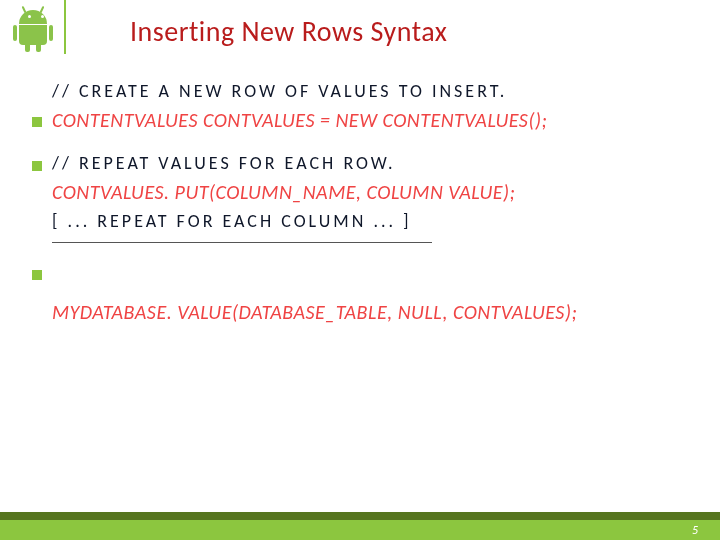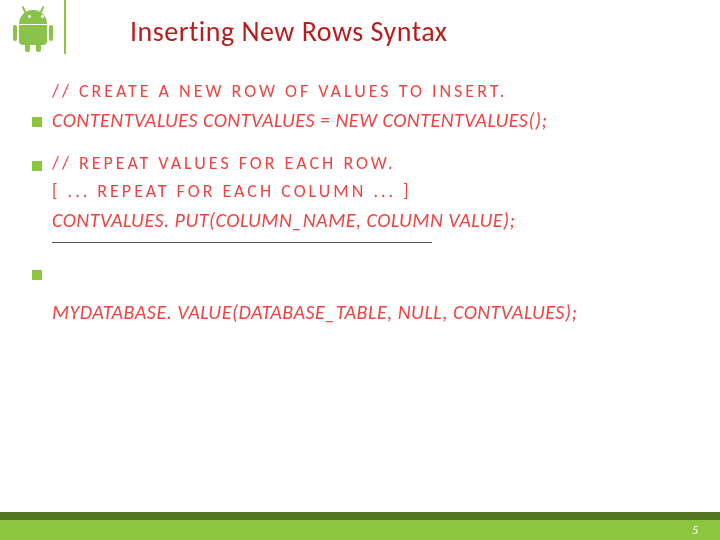--- a/index.html
+++ b/index.html
@@ -16,21 +16,21 @@
   .bugdroid .arm{position:absolute;top:15px;width:4px;height:16px;background:#8bc34a;border-radius:2px}
   .bugdroid .arm.l{left:-3px}.bugdroid .arm.r{left:33px}
   .bugdroid .leg{position:absolute;top:34px;width:5px;height:8px;background:#8bc34a;border-radius:0 0 2px 2px}
   .bugdroid .leg.l{left:9px}.bugdroid .leg.r{left:20px}
   .vline{position:absolute;top:0;left:64px;width:2px;height:54px;background:#8cc63f}
   .title{position:absolute;top:14px;left:130px;font-size:28px;font-weight:400;color:#b91c1c;letter-spacing:0.5px}
   .content{position:absolute;top:80px;left:32px;right:20px}
   .bullet-row{display:flex;align-items:flex-start;margin-bottom:6px}
   .sq{width:10px;height:10px;background:#8cc63f;margin-top:9px;margin-right:10px;flex-shrink:0}
   .nosq{width:10px;height:10px;margin-top:9px;margin-right:10px;flex-shrink:0}
-  .comment{color:#ef4444;font-size:18px;letter-spacing:3px}
+  .comment{color:#0f172a;font-size:18px;letter-spacing:3px}
   .code{color:#ef4444;font-size:20px;font-weight:400;font-style:italic;letter-spacing:0.5px}
   .rule{margin:10px 0 18px 20px;width:380px;height:1px;background:#555}
   .spacer{height:14px}
   .footer{position:absolute;bottom:0;left:0;width:720px;height:30px}
   .ft-green{position:absolute;bottom:0;left:0;height:20px;width:720px;background:#8cc63f}
   .ft-dark{position:absolute;bottom:20px;left:0;height:8px;width:720px;background:#56751f}
   .pagenum{position:absolute;right:22px;bottom:3px;color:#fff;font-size:12px;font-style:italic}
 </style>
 </head>
 <body>
@@ -67,25 +67,25 @@
     </div>
 
     <div class="spacer"></div>
 
     <div class="bullet-row">
       <div class="sq"></div>
       <div class="comment">// REPEAT VALUES FOR EACH ROW.</div>
     </div>
     <div class="bullet-row">
       <div class="nosq"></div>
-      <div class="comment">[ ... REPEAT FOR EACH COLUMN ... ]</div>
+      <div class="code">CONTVALUES. PUT(COLUMN_NAME, COLUMN VALUE);</div>
     </div>
     <div class="bullet-row">
       <div class="nosq"></div>
-      <div class="code">CONTVALUES. PUT(COLUMN_NAME, COLUMN VALUE);</div>
+      <div class="comment">[ ... REPEAT FOR EACH COLUMN ... ]</div>
     </div>
 
     <div class="rule"></div>
 
     <div class="bullet-row">
       <div class="sq"></div>
     </div>
 
     <div class="spacer"></div>
 

